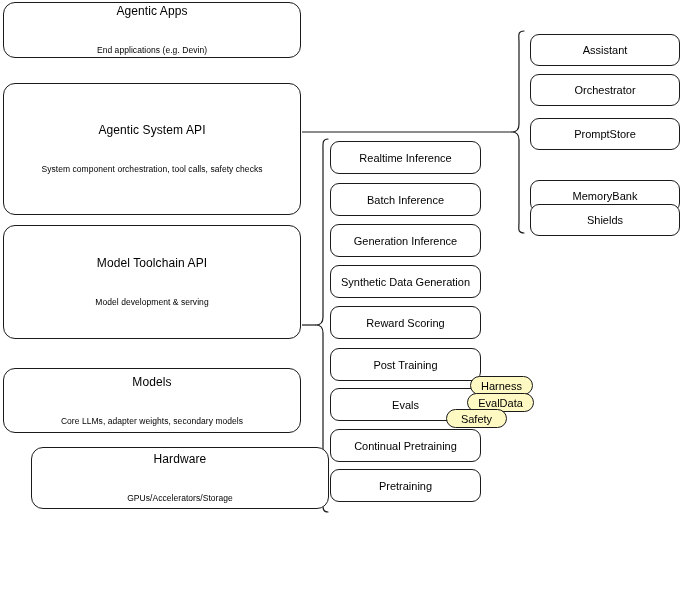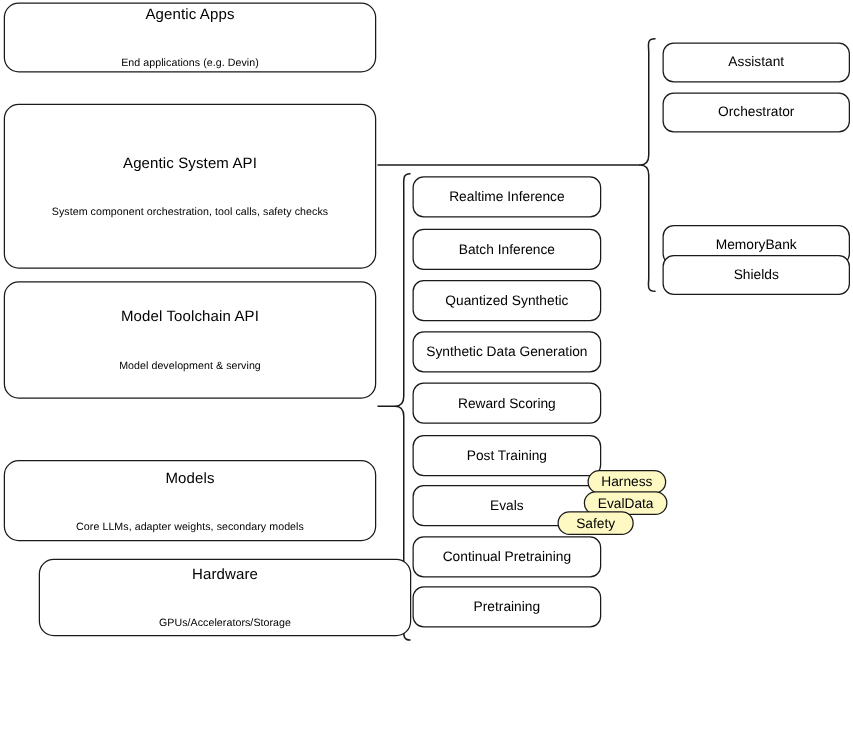--- a/index.html
+++ b/index.html
@@ -111,21 +111,21 @@
   <div class="node layer" style="top:2px; height:56px;">
     <div class="title">Agentic Apps</div>
     <div class="subtitle">End applications (e.g. Devin)</div>
   </div>
 
   <div class="node layer" style="top:83px; height:132px;">
     <div class="title">Agentic System API</div>
     <div class="subtitle">System component orchestration, tool calls, safety checks</div>
   </div>
 
-  <div class="node layer" style="top:225px; height:94px;">
+  <div class="node layer" style="top:225px; height:114px;">
     <div class="title">Model Toolchain API</div>
     <div class="subtitle">Model development &amp; serving</div>
   </div>
 
   <div class="node layer" style="top:368px; height:65px;">
     <div class="title">Models</div>
     <div class="subtitle">Core LLMs, adapter weights, secondary models</div>
   </div>
 
   <div class="node layer" style="top:447px; height:62px;margin-left:28px;">
@@ -134,21 +134,21 @@
   </div>
 
 
   <div class="node cap" style="top:141px;">
     <div class="title">Realtime Inference</div>
   </div>
   <div class="node cap" style="top:183px;">
     <div class="title">Batch Inference</div>
   </div>
   <div class="node cap" style="top:224px;">
-    <div class="title">Quantized Synthetic</div>
+    <div class="title">Generation Inference</div>
   </div>
   <div class="node cap" style="top:265px;">
     <div class="title">Synthetic Data Generation</div>
   </div>
   <div class="node cap" style="top:306px;">
     <div class="title">Reward Scoring</div>
   </div>
   <div class="node cap" style="top:348px;">
     <div class="title">Post Training</div>
   </div>
@@ -165,20 +165,23 @@
   <div class="pill" style="left:470px; top:376px; width:63px; height:19px;">Harness</div>
   <div class="pill" style="left:467px; top:393px; width:67px; height:19px;">EvalData</div>
   <div class="pill" style="left:446px; top:409px; width:61px; height:19px;">Safety</div>
 
   <div class="node svc" style="top:34px;">
     <div class="title">Assistant</div>
   </div>
   <div class="node svc" style="top:74px;">
     <div class="title">Orchestrator</div>
   </div>
+  <div class="node svc" style="top:118px;">
+    <div class="title">PromptStore</div>
+  </div>
   <div class="node svc" style="top:161px;margin-top:19px;">
     <div class="title">MemoryBank</div>
   </div>
   <div class="node svc" style="top:204px;">
     <div class="title">Shields</div>
   </div>
 
 </div>
 
 </body></html>

